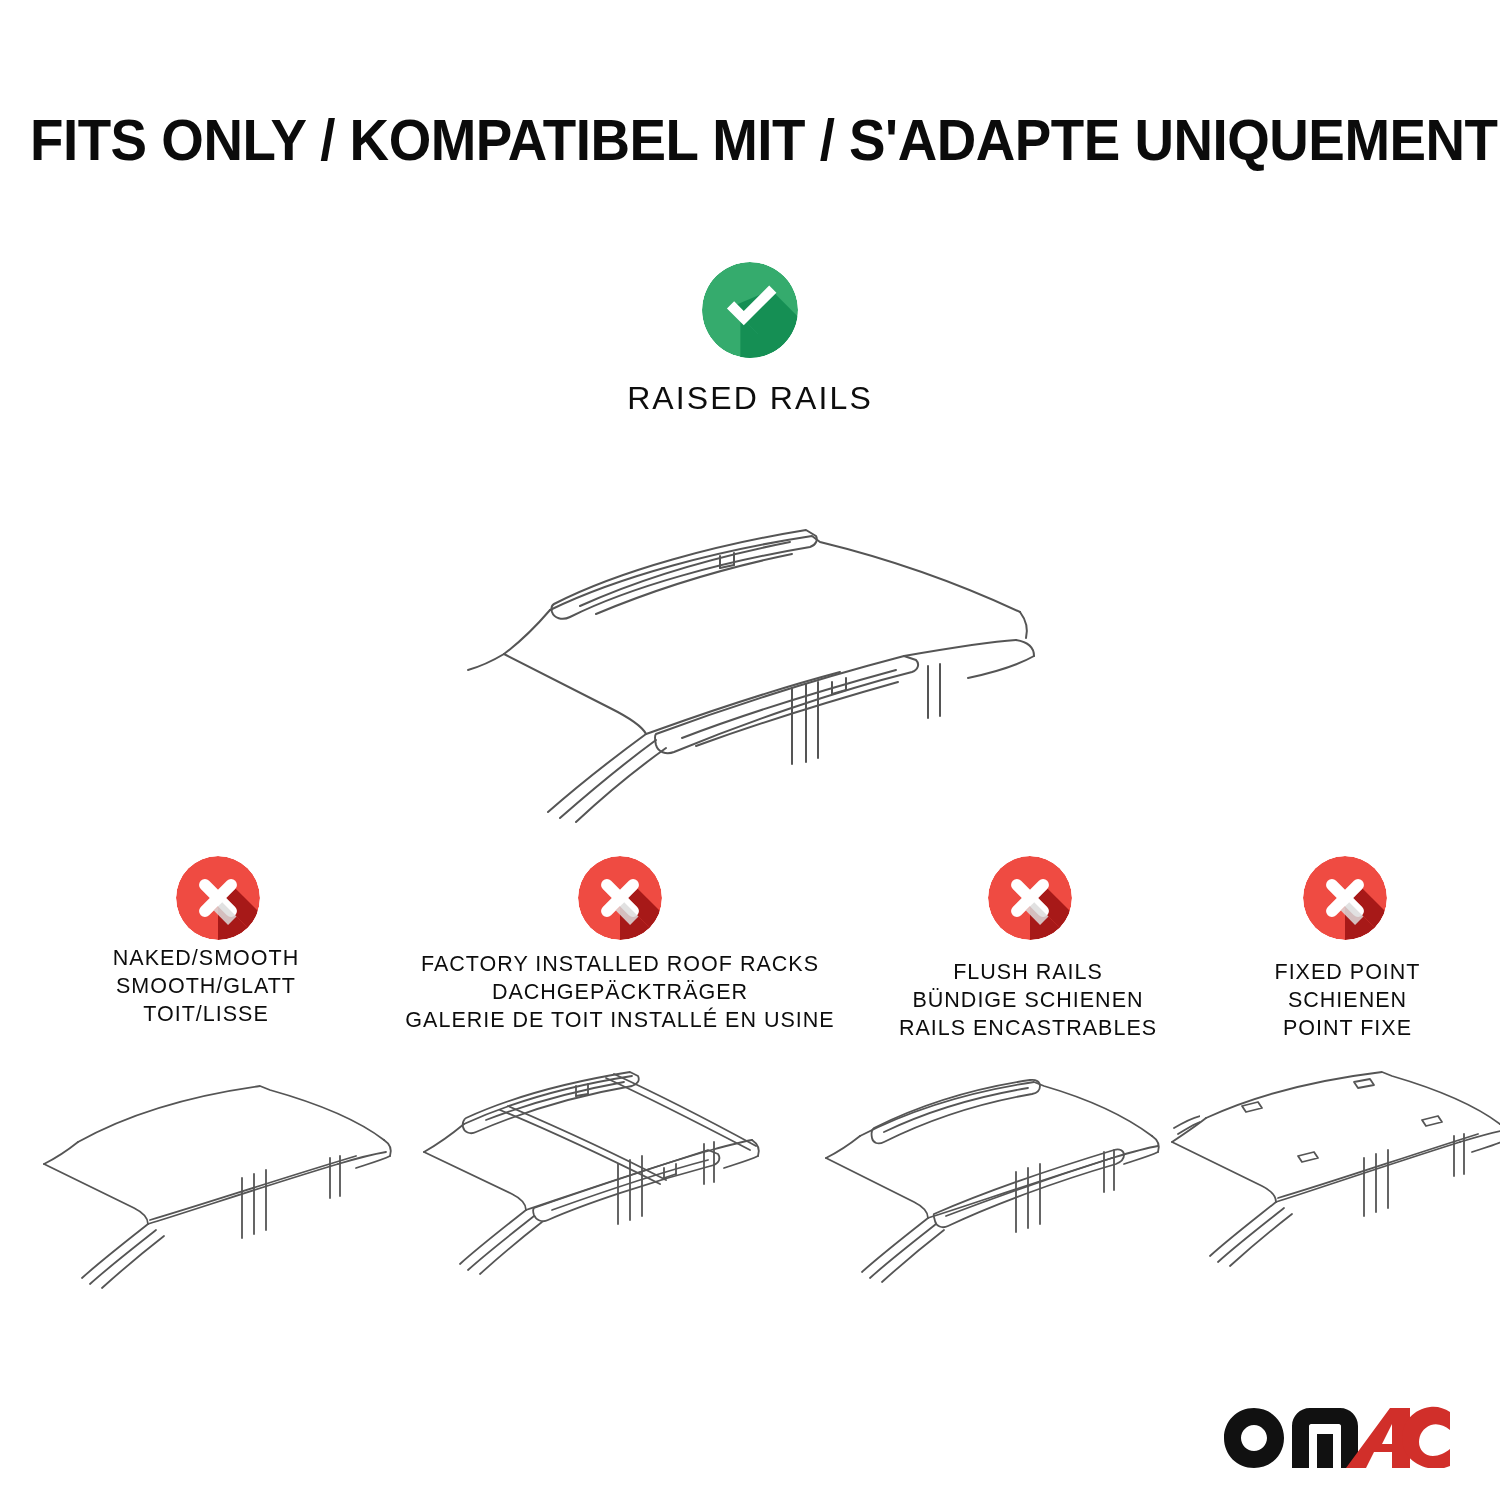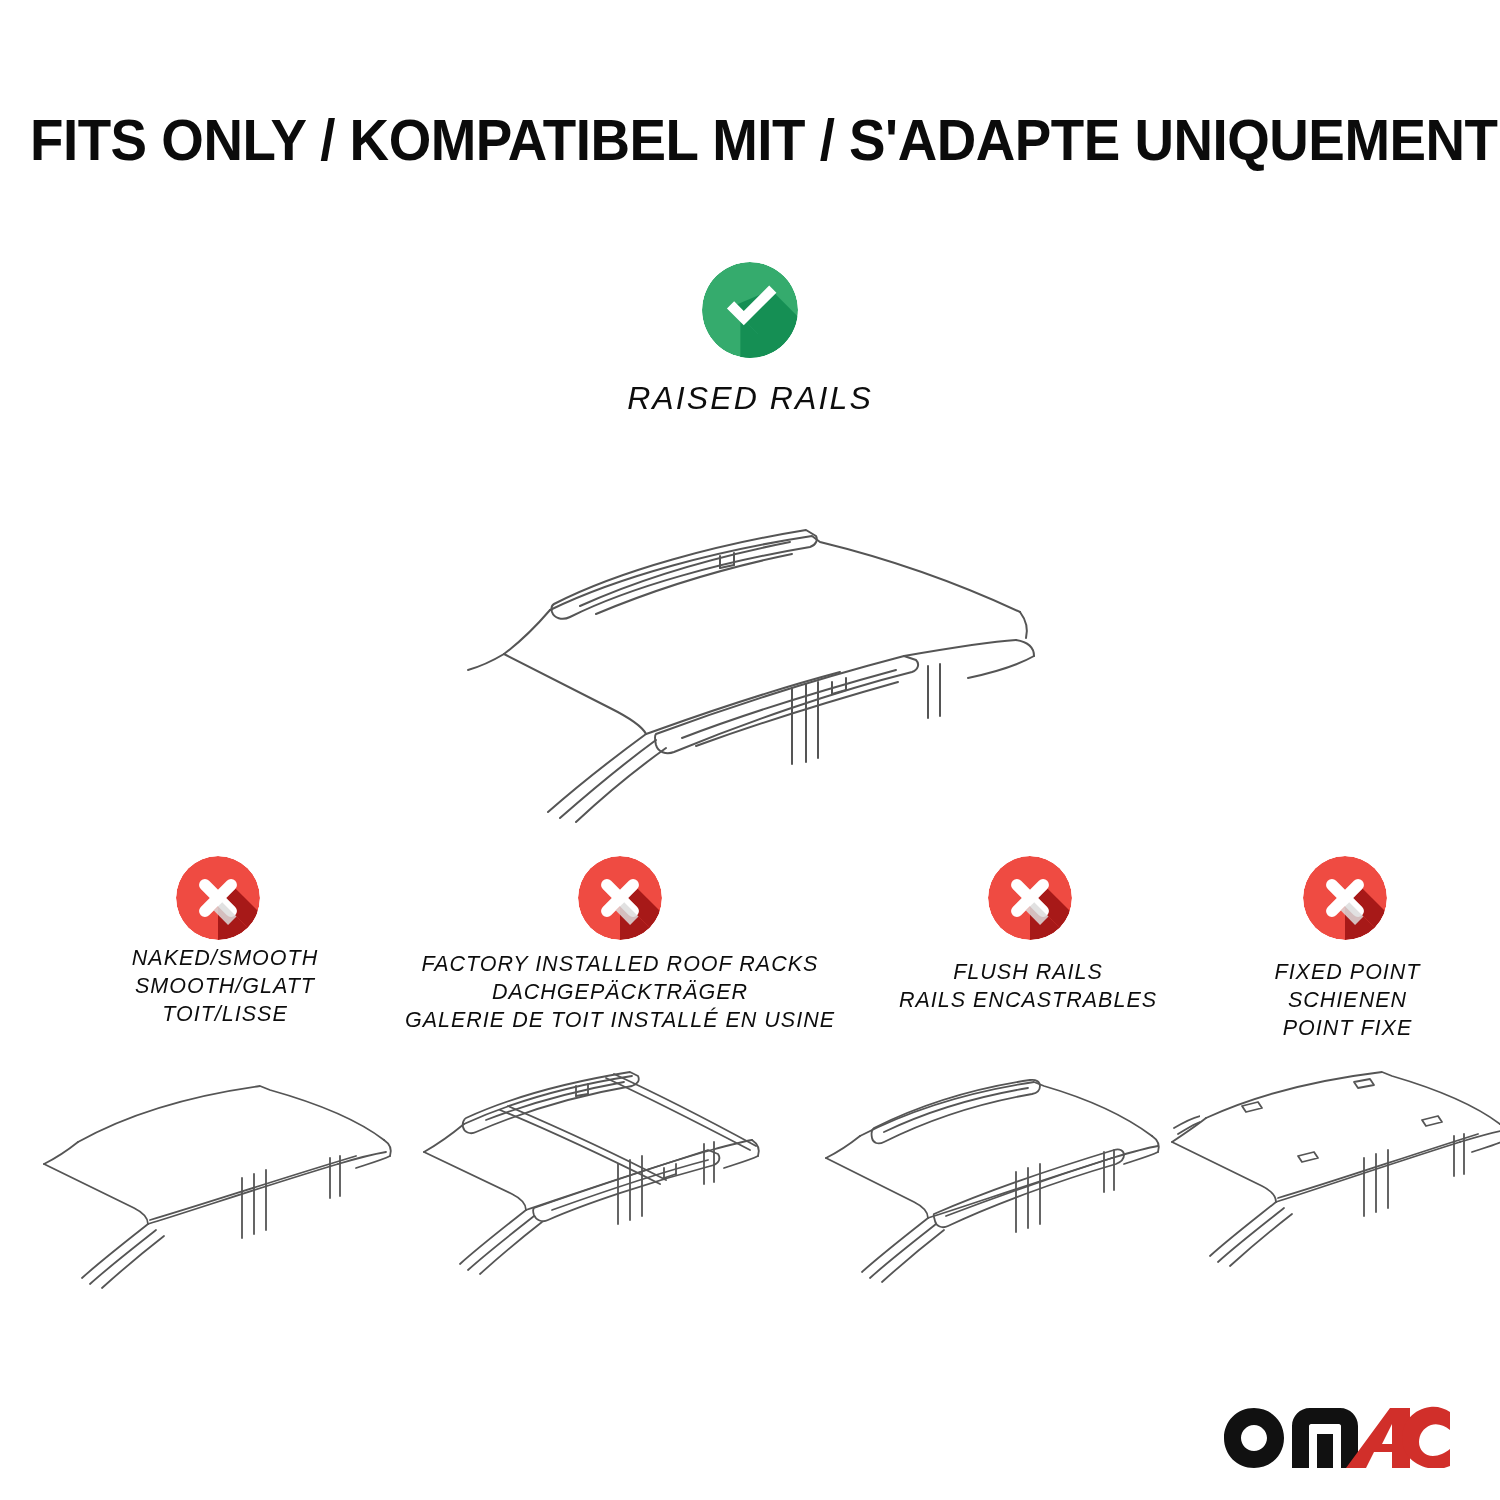--- a/index.html
+++ b/index.html
@@ -59,37 +59,37 @@
   #badge-no-3 { left: 1303px; }
 
   
   .label-block {
     position: absolute;
     text-align: center;
     font-family: "Liberation Sans", sans-serif;
     font-weight: normal;
     color: #0d0d0d;
   }
-  .label-block .ln { display: block; white-space: nowrap; font-style: italic; }
+  .label-block .ln { display: block; white-space: nowrap; }
 
   #label-ok {
     left: 450px;
     top: 378px;
     width: 600px;
     font-size: 32px;
     line-height: 41px;
     letter-spacing: 2.1px;
   }
 
   .label-no {
     font-size: 21.5px;
     line-height: 28px;
     letter-spacing: 1.0px;
   }
-  #label-no-0 { left: 65px;   top: 944px;  width: 320px; }
+  #label-no-0 { left: 46px;   top: 944px;  width: 320px; }
   #label-no-1 { left: 398px;  top: 944px;  width: 444px; margin-top: 6px; }
   #label-no-2 { left: 862px;  top: 958px;  width: 332px; }
   #label-no-3 { left: 1205px; top: 958px;  width: 285px; }
 
   
   .illus {
     position: absolute;
   }
   .illus svg { display: block; }
 
@@ -313,20 +313,21 @@
         <rect x="43" y="21" width="14" height="58" rx="7" transform="rotate(45 50 50)"></rect>
         <rect x="43" y="21" width="14" height="58" rx="7" transform="rotate(-45 50 50)"></rect>
       </g>
       <path d="M55 55 L72 72 L62 82 L45 65 Z" fill="#dcdcdc" opacity="0.85"></path>
     </g>
   </svg>
 </div>
 
 <div class="label-block label-no" id="label-no-2">
   <span class="ln">FLUSH RAILS</span>
+  <span class="ln">BÜNDIGE SCHIENEN</span>
   <span class="ln">RAILS ENCASTRABLES</span>
 </div>
 
 <div class="illus illus-small" id="illus-no-2">
   <svg viewBox="0 0 382 232" xmlns="http://www.w3.org/2000/svg" fill="none" stroke="#555555" stroke-width="1.8" stroke-linecap="round" stroke-linejoin="round">
 
     <path d="M42 74 C92 48 150 30 216 20 L226 24 C274 38 310 56 334 74"></path>
     <path d="M42 74 C32 82 20 90 8 96"></path>
     <path d="M8 96 L96 140 C106 145 110 150 110 156"></path>
     <path d="M110 156 C148 144 218 120 294 96"></path>

